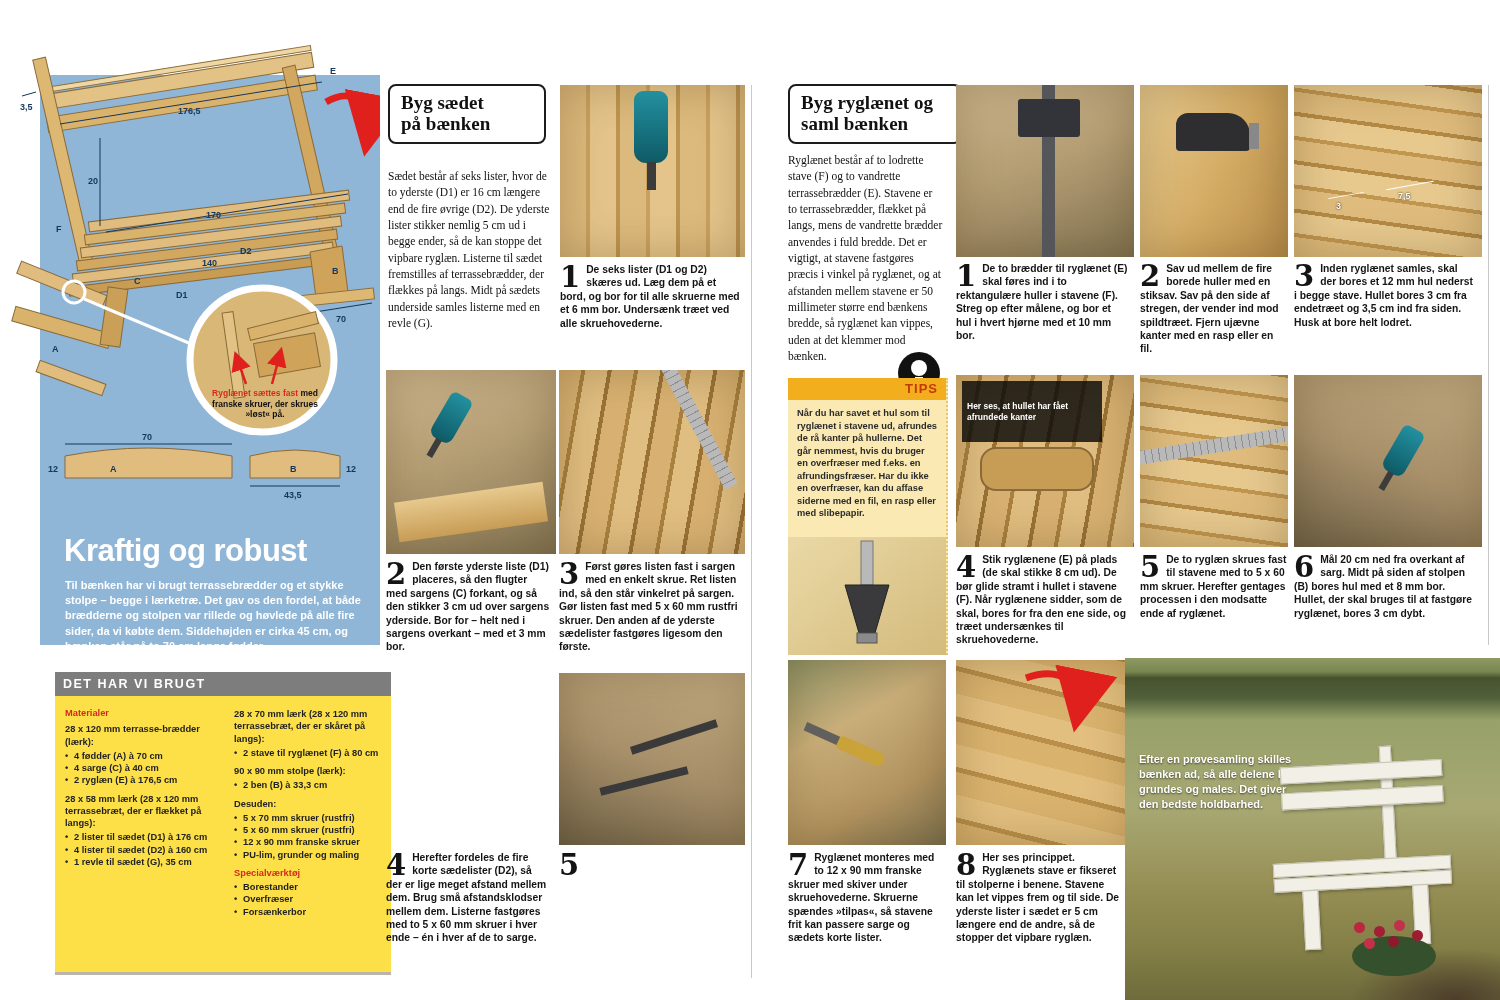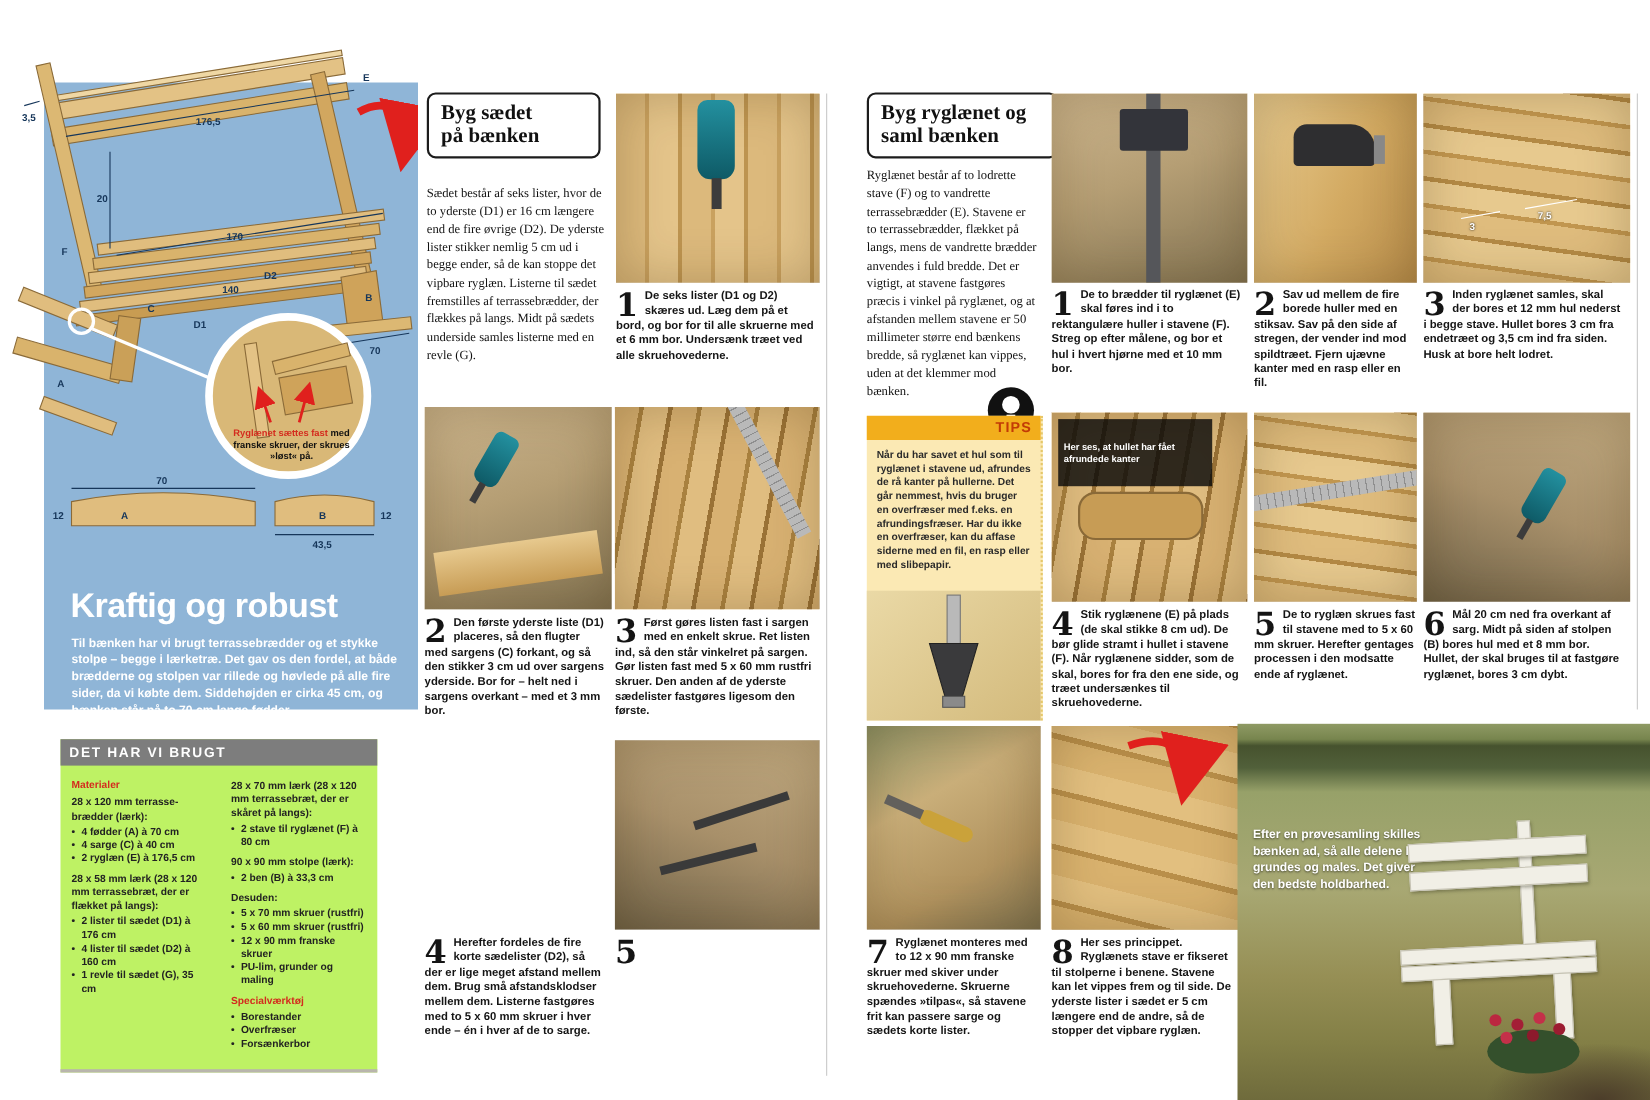--- a/index.html
+++ b/index.html
@@ -11,21 +11,21 @@
   .kraftig-title{position:absolute;left:24px;top:460px;font:900 31px/1 "Liberation Sans",sans-serif;color:#fff;letter-spacing:-.5px;}
   .kraftig-text{position:absolute;left:25px;top:503px;width:298px;font:700 11px/1.38 "Liberation Sans",sans-serif;color:#fff;}
 
   .diagram{position:absolute;left:10px;top:20px;width:370px;height:515px;}
   .dlab{font:700 9px "Liberation Sans",sans-serif;fill:#16365a;}
   .circle-cap{position:absolute;left:206px;top:388px;width:118px;text-align:center;
               font:800 8.5px/1.25 "Liberation Sans",sans-serif;color:#111;}
   .circle-cap .red{color:#d42b1e;}
 
   
-  .materials{position:absolute;left:55px;top:672px;width:288px;height:300px;background:#bef264;border-bottom:3px solid #b9b5ad;}
+  .materials{position:absolute;left:55px;top:672px;width:336px;height:300px;background:#fde047;border-bottom:3px solid #b9b5ad;}
   .materials .mhead{background:#7d7d7d;color:#fff;font:700 12.5px/24px "Liberation Sans",sans-serif;
                     letter-spacing:1.5px;padding:0 8px;height:24px;}
   .mbody{display:flex;gap:22px;padding:8px 10px;}
   .mcol{width:50%;font:700 9.3px/1.32 "Liberation Sans",sans-serif;color:#222;}
   .mcol .red{color:#d42b1e;margin:3px 0 2px;}
   .mcol p{margin:4px 0 2px;}
   .mcol ul{margin:0 0 6px;padding:0;list-style:none;}
   .mcol li{padding-left:9px;position:relative;}
   .mcol li::before{content:"•";position:absolute;left:0;top:0;}
 

